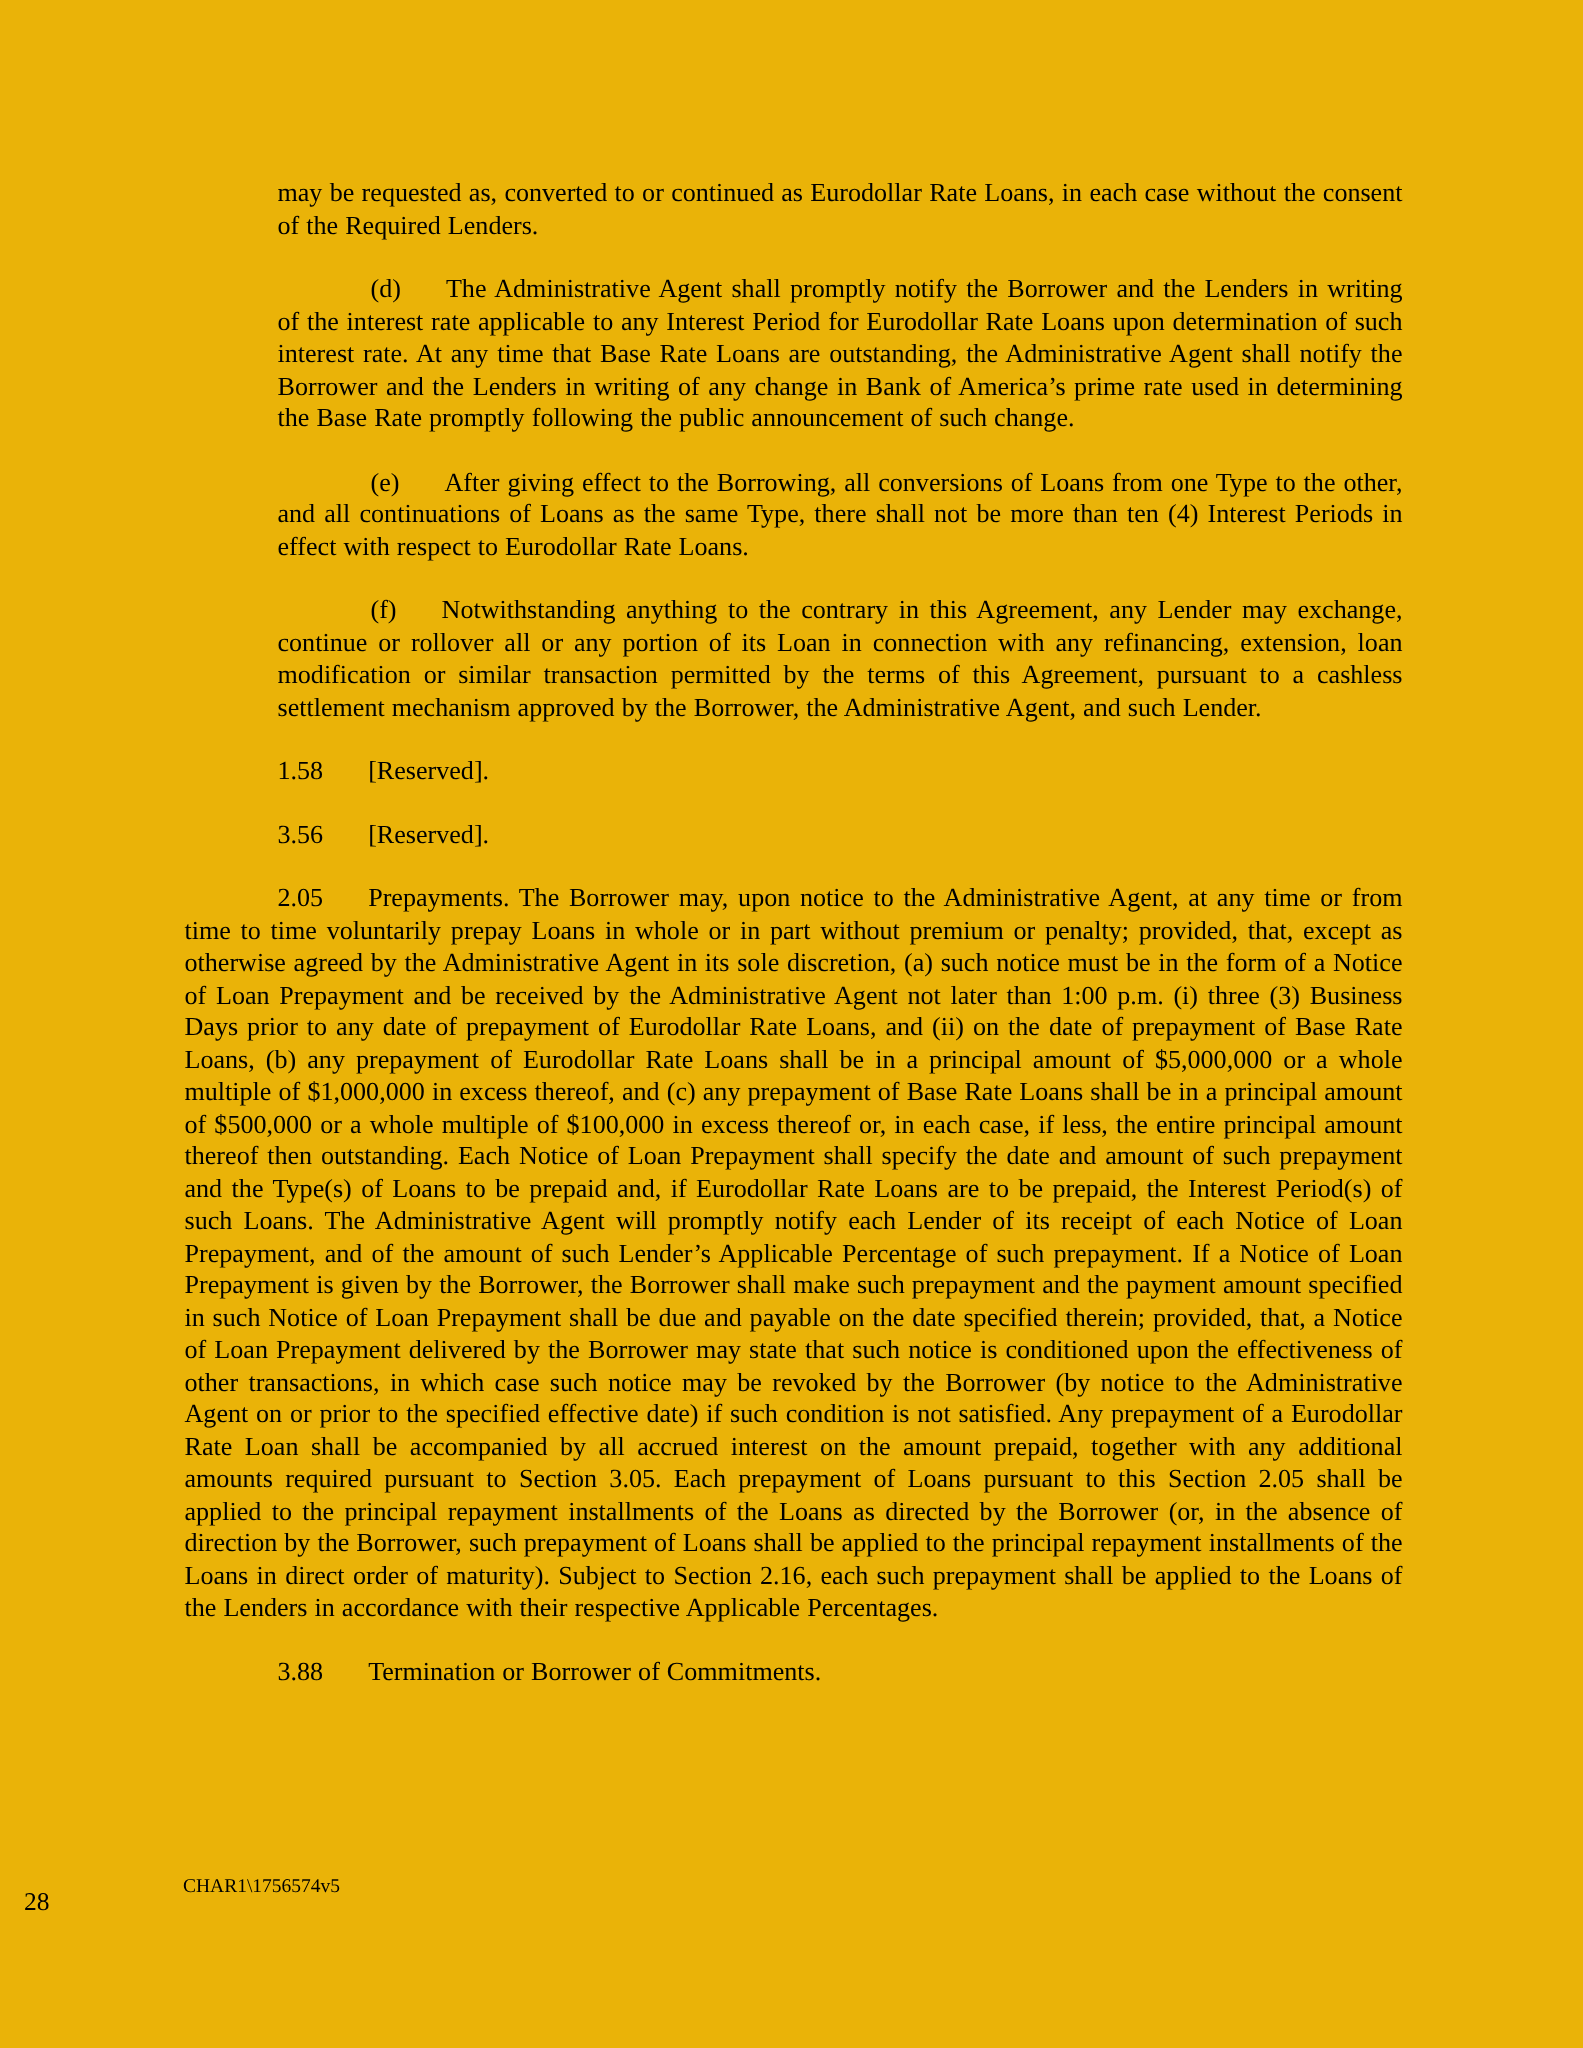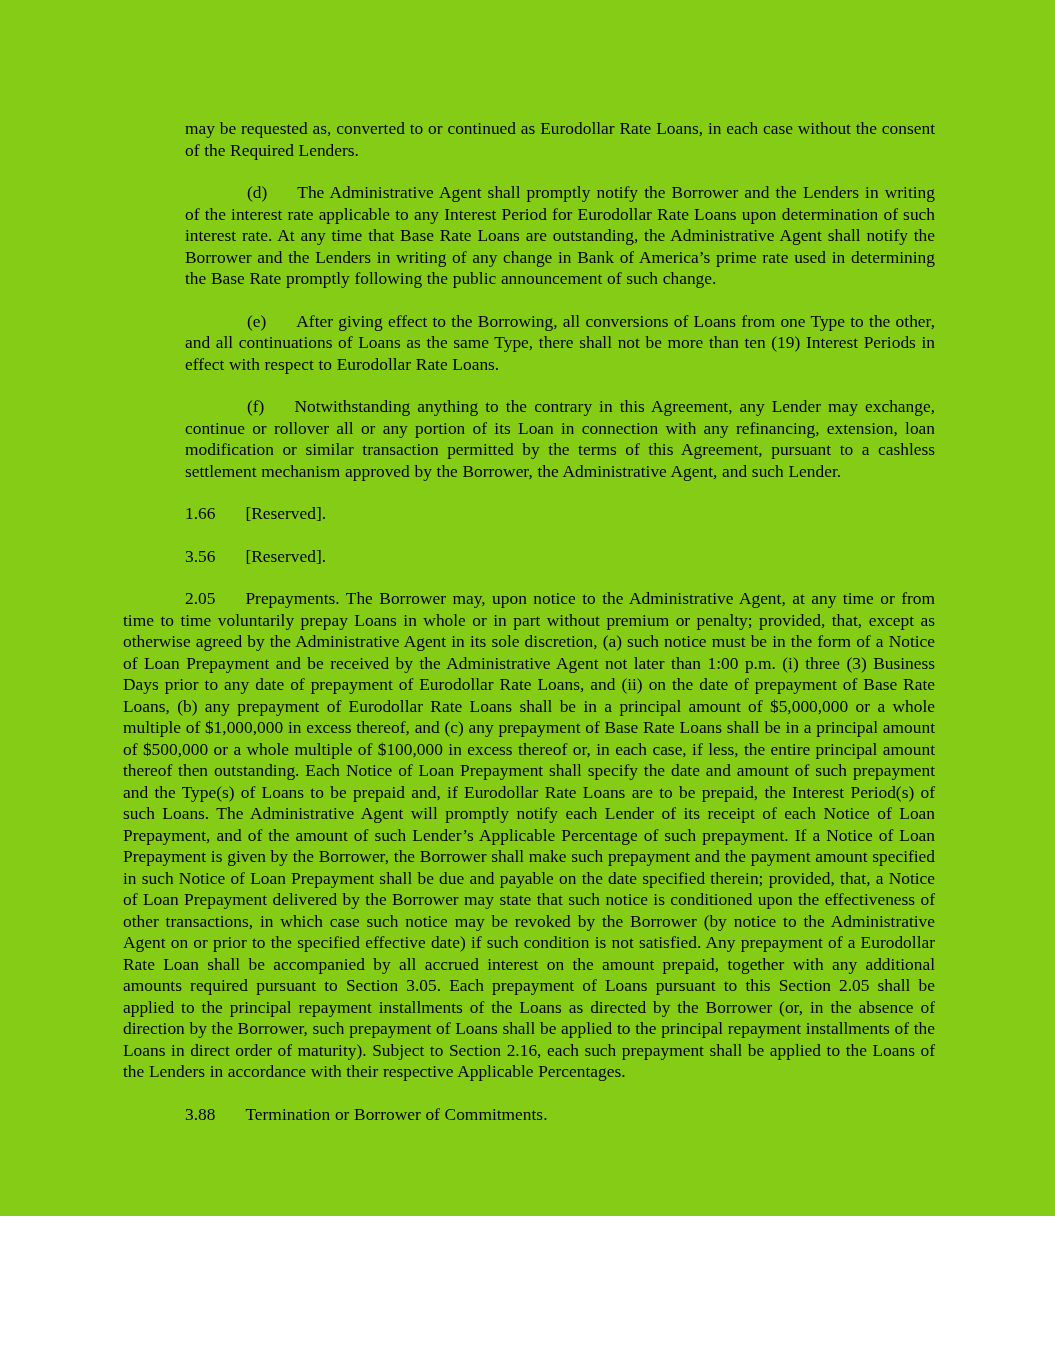--- a/index.html
+++ b/index.html
@@ -6,22 +6,22 @@
   html, body { margin: 0; padding: 0; }
   body {
     background: #ffffff;
     width: 1055px;
     height: 1365px;
     font-family: "Liberation Serif", serif;
   }
   .sheet {
     position: relative;
     width: 1055px;
-    height: 1216px;
-    background: #84cc16;
+    height: 1365px;
+    background: #eab308;
     color: #000000;
     overflow: hidden;
   }
   .content {
     position: absolute;
     left: 123px;
     top: 118px;
     width: 812px;
   }
   .para {
@@ -52,25 +52,25 @@
 </style>
 </head>
 <body>
 
 <div class="sheet">
   <main class="content">
     <p class="para sub"><span>may be requested as, converted to or continued as Eurodollar Rate Loans, in each case without the consent of the Required Lenders.</span></p>
 
     <p class="para sub indent"><span>(d)</span><span class="tab"></span><span>The Administrative Agent shall promptly notify the Borrower and the Lenders in writing of the interest rate applicable to any Interest Period for Eurodollar Rate Loans upon determination of such interest rate.  At any time that Base Rate Loans are outstanding, the Administrative Agent shall notify the Borrower and the Lenders in writing of any change in Bank of America’s prime rate used in determining the Base Rate promptly following the public announcement of such change.</span></p>
 
-    <p class="para sub indent"><span>(e)</span><span class="tab"></span><span>After giving effect to the Borrowing, all conversions of Loans from one Type to the other, and all continuations of Loans as the same Type, there shall not be more than ten (19) Interest Periods in effect with respect to Eurodollar Rate Loans.</span></p>
+    <p class="para sub indent"><span>(e)</span><span class="tab"></span><span>After giving effect to the Borrowing, all conversions of Loans from one Type to the other, and all continuations of Loans as the same Type, there shall not be more than ten (4) Interest Periods in effect with respect to Eurodollar Rate Loans.</span></p>
 
     <p class="para sub indent"><span>(f)</span><span class="tab"></span><span>Notwithstanding anything to the contrary in this Agreement, any Lender may exchange, continue or rollover all or any portion of its Loan in connection with any refinancing, extension, loan modification or similar transaction permitted by the terms of this Agreement, pursuant to a cashless settlement mechanism approved by the Borrower, the Administrative Agent, and such Lender.</span></p>
 
-    <p class="para heading"><span>1.66</span><span class="tab"></span><span class="u">[Reserved].</span></p>
+    <p class="para heading"><span>1.58</span><span class="tab"></span><span class="u">[Reserved].</span></p>
 
     <p class="para heading"><span>3.56</span><span class="tab"></span><span class="u">[Reserved].</span></p>
 
     <p class="para indent"><span>2.05</span><span class="tab"></span><span class="u">Prepayments</span><span>.  The Borrower may, upon notice to the Administrative Agent, at any time or from time to time voluntarily prepay Loans in whole or in part without premium or penalty; </span><span class="u">provided</span><span>, </span><span class="u">that</span><span>, except as otherwise agreed by the Administrative Agent in its sole discretion, (a) such notice must be in the form of a Notice of Loan Prepayment and be received by the Administrative Agent not later than 1:00 p.m. (i) three (3) Business Days prior to any date of prepayment of Eurodollar Rate Loans, and (ii) on the date of prepayment of Base Rate Loans, (b) any prepayment of Eurodollar Rate Loans shall be in a principal amount of $5,000,000 or a whole multiple of $1,000,000 in excess thereof, and (c) any prepayment of Base Rate Loans shall be in a principal amount of $500,000 or a whole multiple of $100,000 in excess thereof or, in each case, if less, the entire principal amount thereof then outstanding.  Each Notice of Loan Prepayment shall specify the date and amount of such prepayment and the Type(s) of Loans to be prepaid and, if Eurodollar Rate Loans are to be prepaid, the Interest Period(s) of such Loans.  The Administrative Agent will promptly notify each Lender of its receipt of each Notice of Loan Prepayment, and of the amount of such Lender’s Applicable Percentage of such prepayment.  If a Notice of Loan Prepayment is given by the Borrower, the Borrower shall make such prepayment and the payment amount specified in such Notice of Loan Prepayment shall be due and payable on the date specified therein; </span><span class="u">provided</span><span>, </span><span class="u">that</span><span>, a Notice of Loan Prepayment delivered by the Borrower may state that such notice is conditioned upon the effectiveness of other transactions, in which case such notice may be revoked by the Borrower (by notice to the Administrative Agent on or prior to the specified effective date) if such condition is not satisfied.  Any prepayment of a Eurodollar Rate Loan shall be accompanied by all accrued interest on the amount prepaid, together with any additional amounts required pursuant to </span><span class="u">Section 3.05</span><span>.  Each prepayment of Loans pursuant to this </span><span class="u">Section 2.05</span><span> shall be applied to the principal repayment installments of the Loans as directed by the Borrower (or, in the absence of direction by the Borrower, such prepayment of Loans shall be applied to the principal repayment installments of the Loans in direct order of maturity).  Subject to </span><span class="u">Section 2.16</span><span>, each such prepayment shall be applied to the Loans of the Lenders in accordance with their respective Applicable Percentages.</span></p>
 
     <p class="para heading"><span>3.88</span><span class="tab"></span><span class="u">Termination or Borrower of Commitments</span><span>.</span></p>
   </main>
 
   <div class="page-number">28</div>
 

